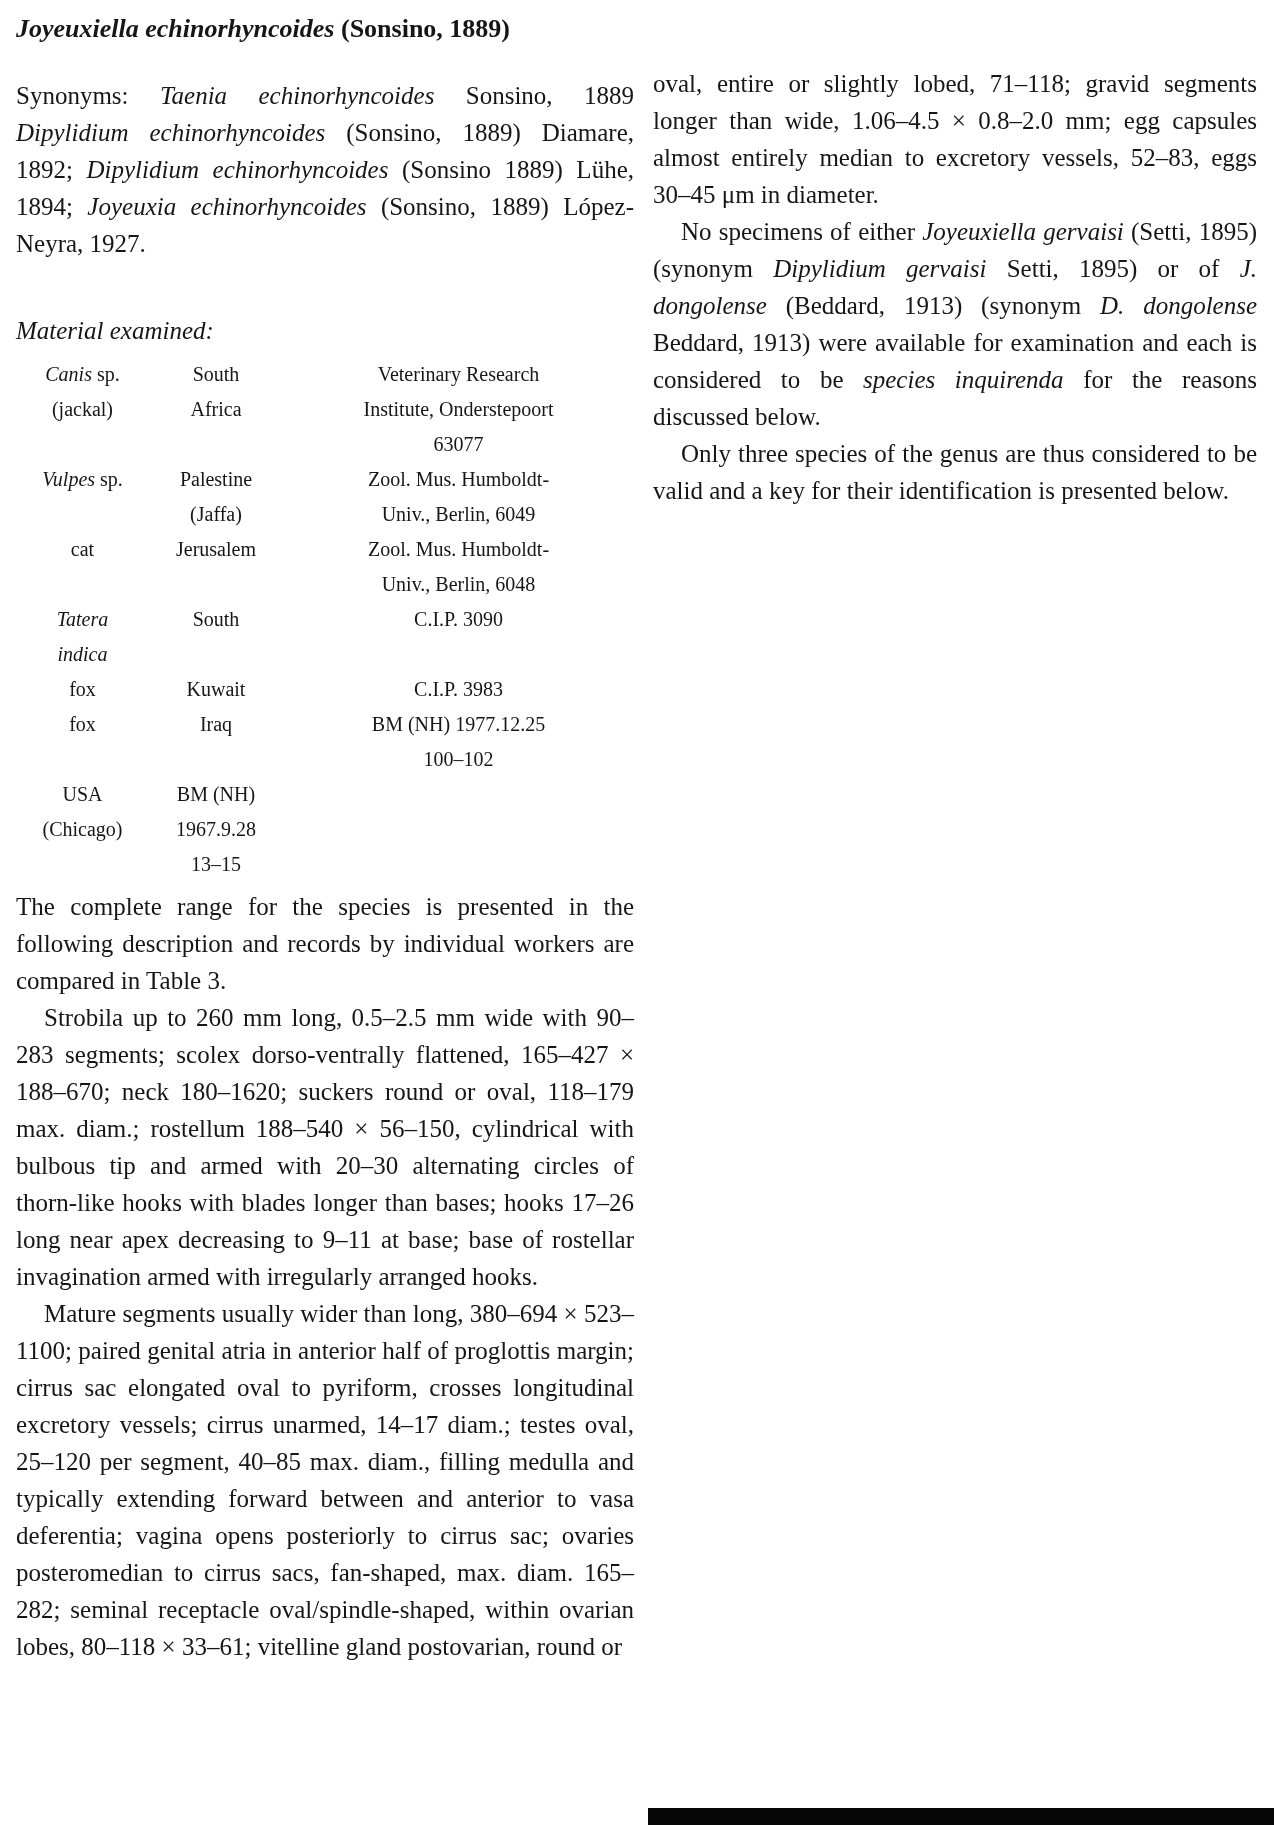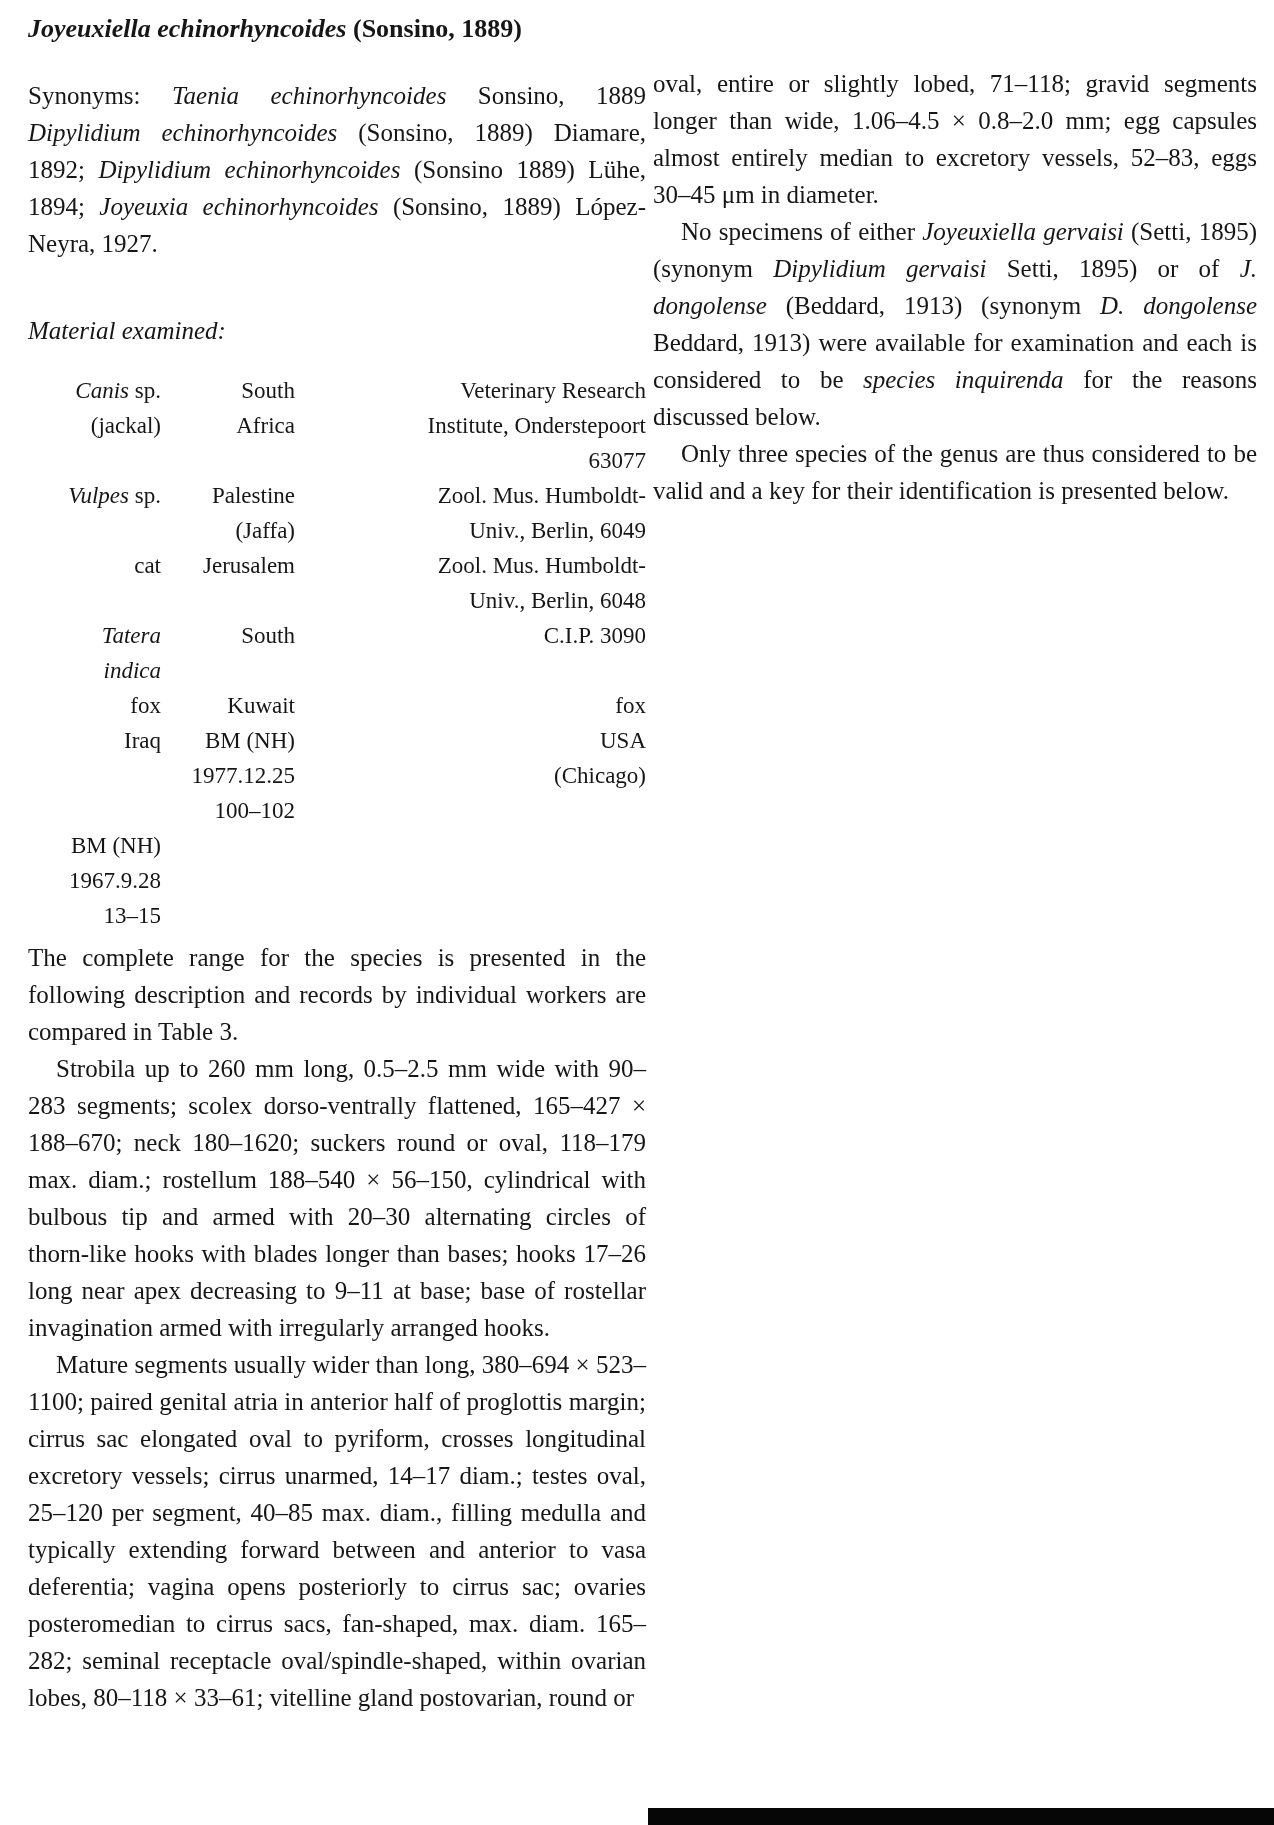--- a/index.html
+++ b/index.html
@@ -5,36 +5,36 @@
   html,body{margin:0;padding:0;background:#e8e8e8;}
   .page{
     position:relative;
     width:1274px;height:1825px;
     background:#ffffff;
     overflow:hidden;
     font-family:"Liberation Serif","DejaVu Serif",serif;
     color:#161616;
   }
   .col{position:absolute;}
-  .col-left{left:28px;top:10px;width:618px;}
+  .col-left{left:16px;top:10px;width:618px;}
   .col-right{left:653px;top:65px;width:604px;}
   .heading{font-size:26px;line-height:37px;text-align:left;}
   .para{font-size:25px;line-height:37px;text-align:justify;margin:0;}
   .indent{text-indent:28px;}
   .st-i{font-style:italic;}
   .st-b{font-weight:700;}
   .st-bi{font-weight:700;font-style:italic;}
   .synonyms{margin-top:30px;}
   .material-label{margin-top:50px;}
   .mat-table{
-    margin-top:24px;
+    margin-top:8px;
     display:grid;
     grid-template-columns:133px 134px 1fr;
-    font-size:23px;line-height:35px;
-    text-align:right;
+    font-size:20px;line-height:35px;
+    text-align:center;
   }
   .mat-table .cell{white-space:pre-line;}
   .first-after-table{margin-top:6px;}
   .scan-bar{
     position:absolute;
     left:648px;bottom:0;
     width:626px;height:17px;
     background:#060606;
   }
 </style>
@@ -68,20 +68,21 @@
         <div class="cell"><span>cat</span></div>
         <div class="cell"><span>Jerusalem</span></div>
         <div class="cell"><span>Zool. Mus. Humboldt-
 Univ., Berlin, 6048</span></div>
         <div class="cell"><span class="st-i">Tatera
 indica</span></div>
         <div class="cell"><span>South</span></div>
         <div class="cell"><span>C.I.P. 3090</span></div>
         <div class="cell"><span>fox</span></div>
         <div class="cell"><span>Kuwait</span></div>
+        <div class="cell"><span>C.I.P. 3983</span></div>
         <div class="cell"><span>fox</span></div>
         <div class="cell"><span>Iraq</span></div>
         <div class="cell"><span>BM (NH) 1977.12.25
 100–102</span></div>
         <div class="cell"><span>USA
 (Chicago)</span></div>
         <div class="cell"><span>BM (NH) 1967.9.28
 13–15</span></div>
       </div>
 

